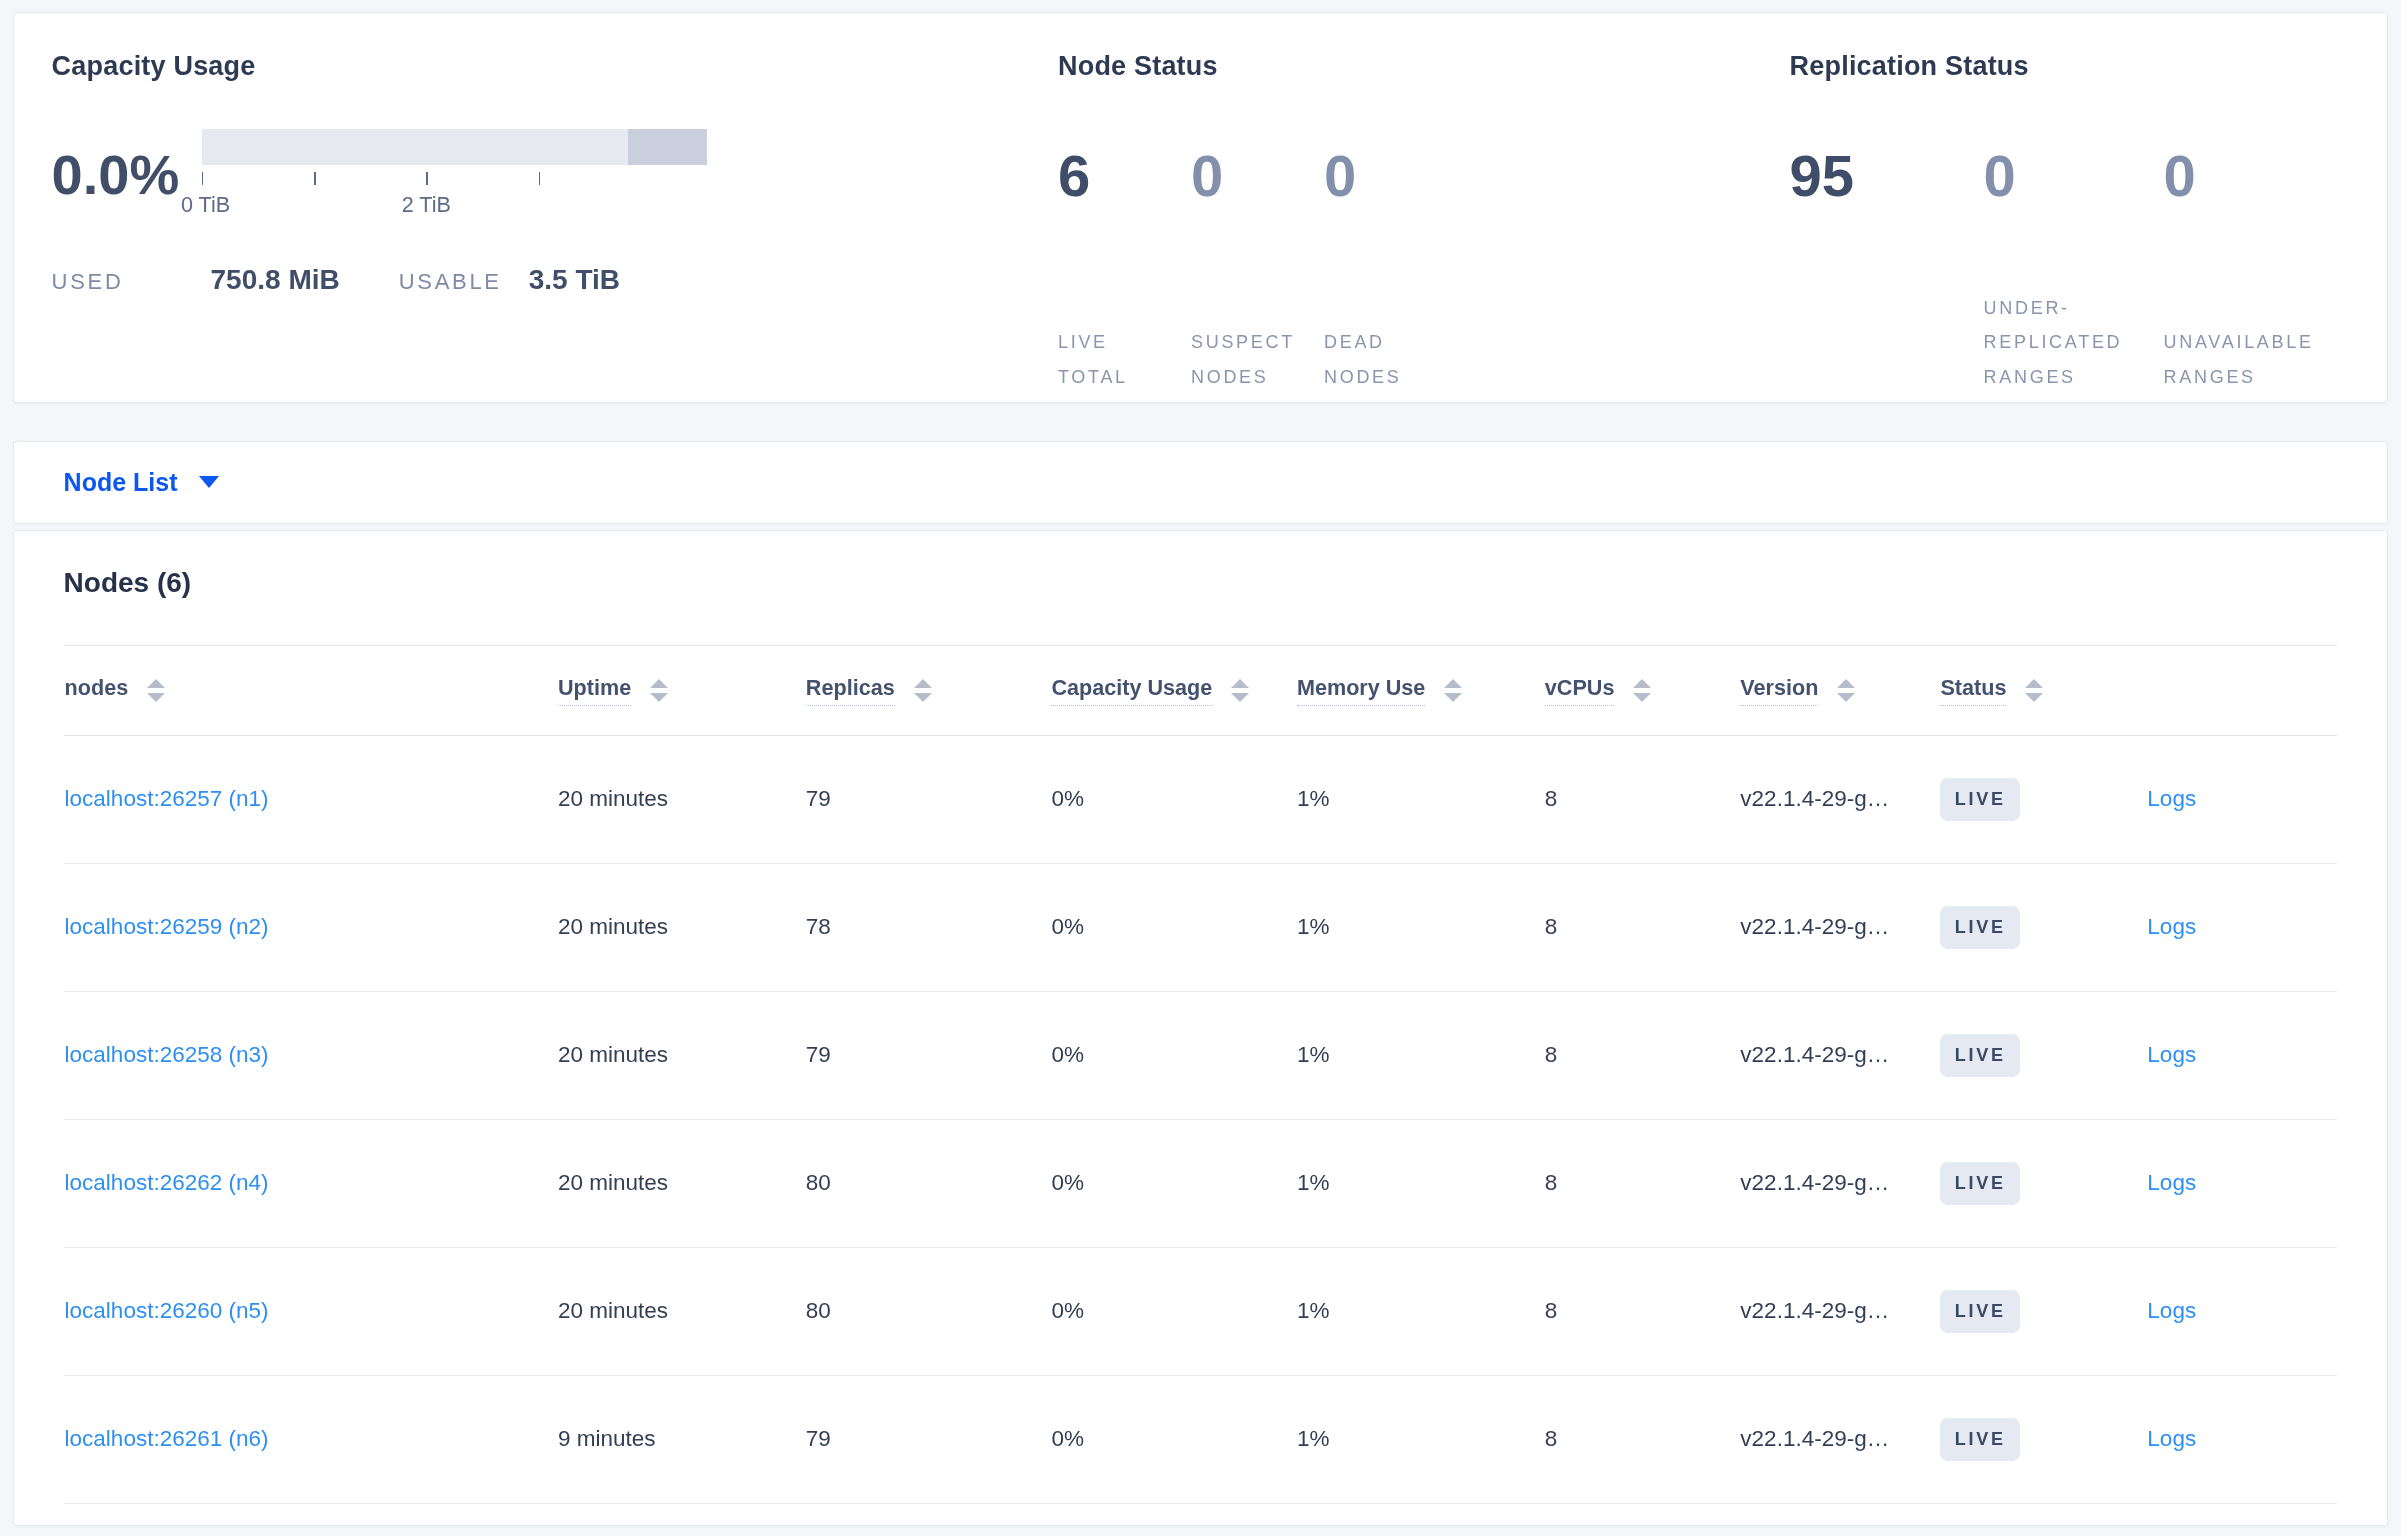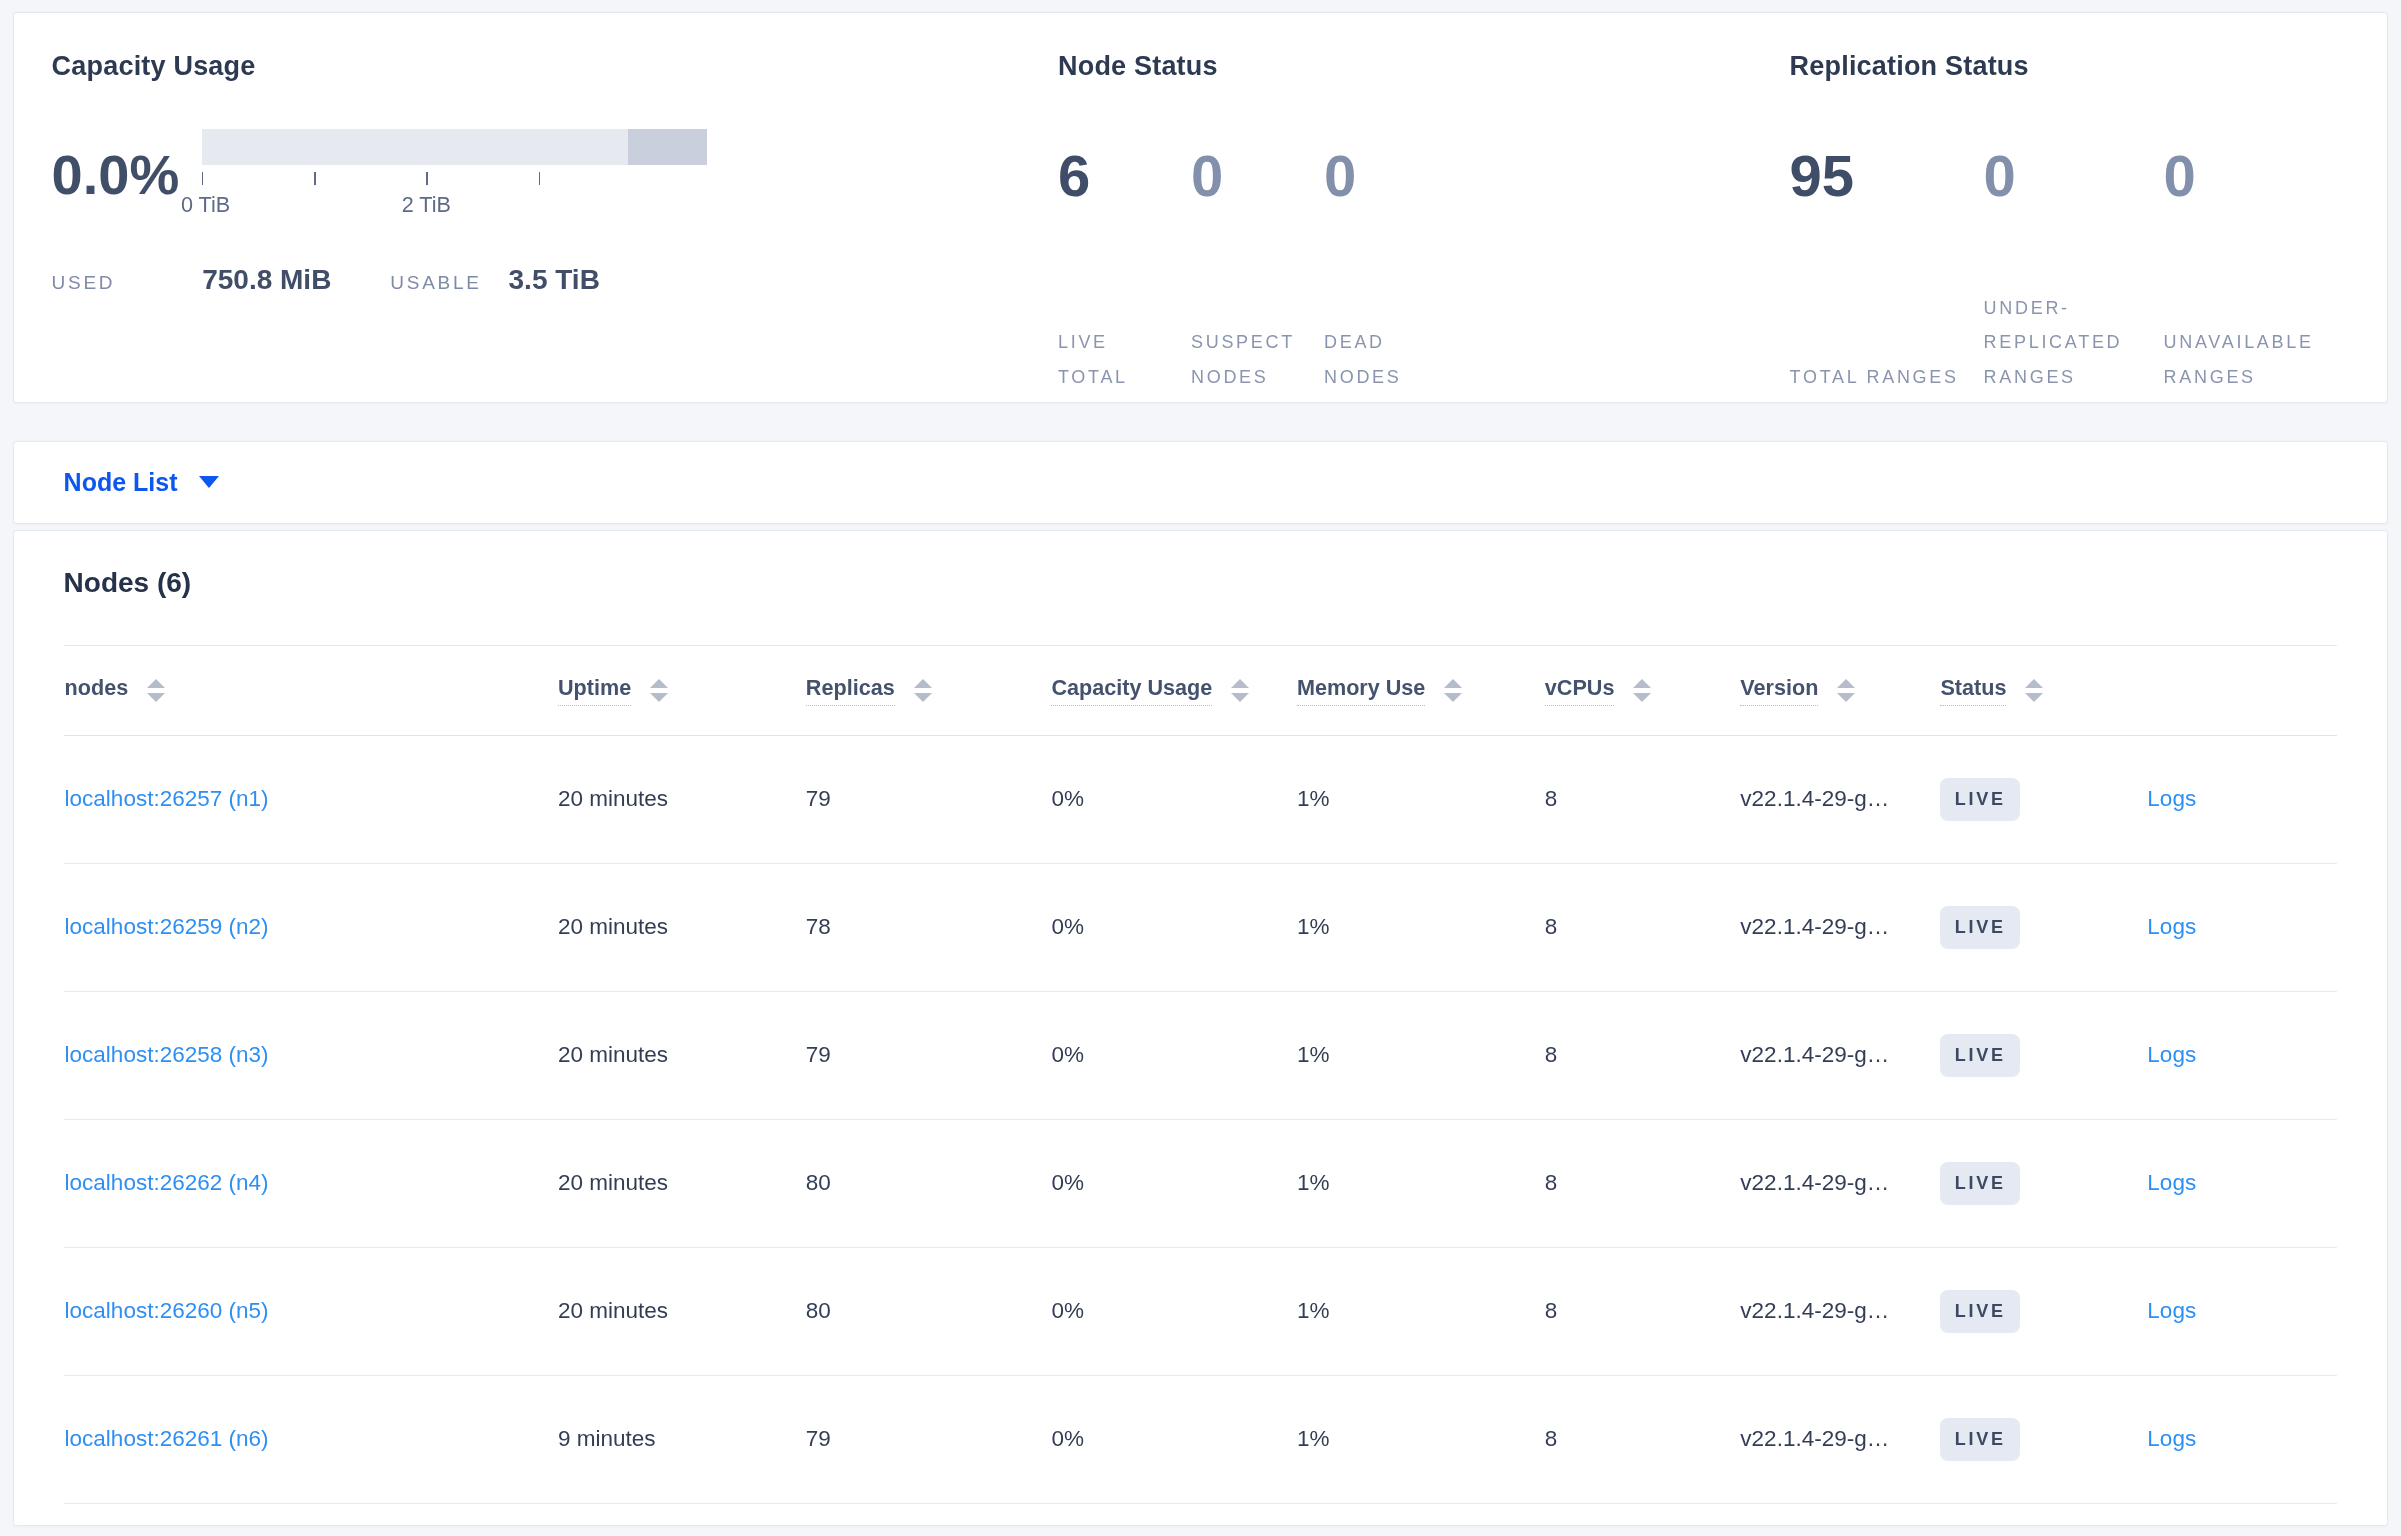--- a/index.html
+++ b/index.html
@@ -52,21 +52,21 @@
   .cap-tick.t1 { left: 22.25%; }
   .cap-tick.t2 { left: 44.5%; }
   .cap-tick.t3 { left: 66.75%; }
   .cap-tick-labels { position: relative; height: 29px; margin-top: 6.3px; font-size: 21.6px; color: #5d6b87; }
   .cap-tick-label { position: absolute; top: 0; white-space: nowrap; }
   .cap-tick-label.l0 { left: 0; transform: translateX(-42%); }
   .cap-tick-label.l2 { left: 44.5%; transform: translateX(-50%); }
 
   .cap-stats { display: flex; align-items: baseline; margin-top: 43px; }
   .mini-label {
-    font-size: 19px; letter-spacing: 2.7px;
+    font-size: 22px; letter-spacing: 2.7px;
     color: #7e8aa6;
   }
   .mini-value { font-size: 28px; font-weight: 700; color: #414e68; }
   .cap-stats .v-used   { margin-left: 87px; }
   .cap-stats .l-usable { margin-left: 59px; }
   .cap-stats .v-usable { margin-left: 27px; }
 
   .stats { display: flex; }
   .stat-col { display: flex; flex-direction: column; flex: none; }
   .sec-nodes .stat-col { width: 133px; }
@@ -193,21 +193,20 @@
           <div class="stat-label">DEAD NODES</div>
         </div>
       </div>
     </div>
 
     <div class="sec-repl">
       <h3 class="panel-title">Replication Status</h3>
       <div class="stats">
         <div class="stat-col c0">
           <div class="stat-num emph">95</div>
-          <div class="stat-label">TOTAL RANGES</div>
         </div>
         <div class="stat-col c1">
           <div class="stat-num">0</div>
           <div class="stat-label">UNDER-REPLICATED RANGES</div>
         </div>
         <div class="stat-col c2">
           <div class="stat-num">0</div>
           <div class="stat-label">UNAVAILABLE RANGES</div>
         </div>
       </div>

